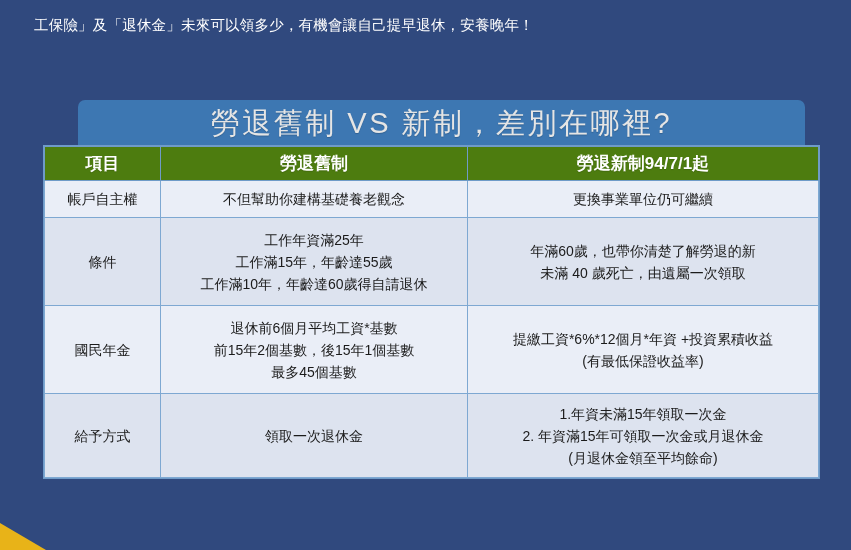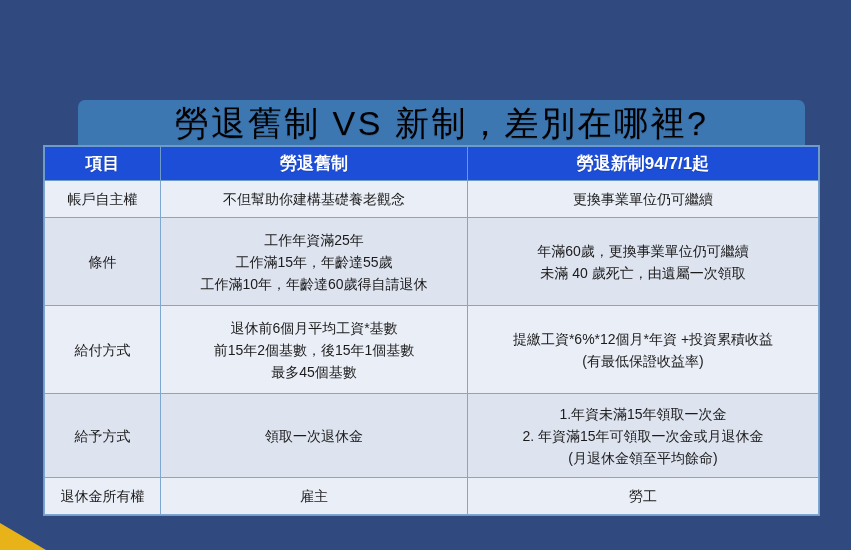--- a/index.html
+++ b/index.html
@@ -36,22 +36,22 @@
     top: 100px;
     width: 727px;
     height: 48px;
     background: #3d77b2;
     border-radius: 7px 7px 0 0;
     display: flex;
     align-items: center;
     justify-content: center;
   }
   .banner-title {
-    color: #000000;
-    font-size: 34px;
+    color: #e5e5e5;
+    font-size: 29px;
     letter-spacing: 2.5px;
     font-weight: 400;
     white-space: nowrap;
     text-shadow: 0 1px 1px rgba(0,0,0,0.18);
   }
 
   
   .table-wrap {
     position: absolute;
     left: 44px;
@@ -75,21 +75,21 @@
     border: 1px solid #7ea8d2;
     text-align: center;
     vertical-align: middle;
     color: #1b1b1b;
     font-size: 14px;
     line-height: 22px;
     padding: 4px 6px;
   }
 
   table.cmp thead th {
-    background: #1d4ed8;
+    background: #4d7c0f;
     color: #ffffff;
     font-size: 17px;
     font-weight: 700;
     height: 34px;
     padding: 2px 0;
     text-shadow: 0 1px 1px rgba(0,0,0,0.15);
     border-color: #6f9bc8;
   }
 
   table.cmp tbody tr.alt td { background: #dde3ef; }
@@ -112,20 +112,21 @@
     width: 0;
     height: 0;
     border-left: 46px solid #e8b318;
     border-top: 27px solid transparent;
   }
 </style>
 </head>
 <body>
 
 <div class="intro">
+  <div>工保險」及「退休金」未來可以領多少，有機會讓自己提早退休，安養晚年！</div>
 </div>
 
 <div class="banner">
   <span class="banner-title">勞退舊制 VS 新制，差別在哪裡?</span>
 </div>
 
 <div class="table-wrap">
   <table class="cmp">
     <colgroup>
       <col class="c-item">
@@ -152,27 +153,27 @@
       </tr>
 
       <tr class="alt r-h3">
         <td class="item-cell">條件</td>
         <td>
           <span class="ln">工作年資滿25年</span>
           <span class="ln">工作滿15年，年齡達55歲</span>
           <span class="ln">工作滿10年，年齡達60歲得自請退休</span>
         </td>
         <td>
-          <span class="ln">年滿60歲，更換事業單位仍可繼續</span>
+          <span class="ln">年滿60歲，也帶你清楚了解勞退的新</span>
           <span class="ln">未滿 40 歲死亡，由遺屬一次領取</span>
         </td>
       </tr>
 
       <tr class="plain r-h3">
-        <td class="item-cell">給付方式</td>
+        <td class="item-cell">國民年金</td>
         <td>
           <span class="ln">退休前6個月平均工資*基數</span>
           <span class="ln">前15年2個基數，後15年1個基數</span>
           <span class="ln">最多45個基數</span>
         </td>
         <td>
           <span class="ln">提繳工資*6%*12個月*年資 +投資累積收益</span>
           <span class="ln">(有最低保證收益率)</span>
         </td>
       </tr>
@@ -182,27 +183,18 @@
         <td>
           <span class="ln">領取一次退休金</span>
         </td>
         <td>
           <span class="ln">1.年資未滿15年領取一次金</span>
           <span class="ln">2. 年資滿15年可領取一次金或月退休金</span>
           <span class="ln">(月退休金領至平均餘命)</span>
         </td>
       </tr>
 
-      <tr class="plain r-h5">
-        <td class="item-cell">退休金所有權</td>
-        <td>
-          <span class="ln">雇主</span>
-        </td>
-        <td>
-          <span class="ln">勞工</span>
-        </td>
-      </tr>
 
     </tbody>
   </table>
 </div>
 
 <div class="corner-accent"></div>
 
 </body></html>

